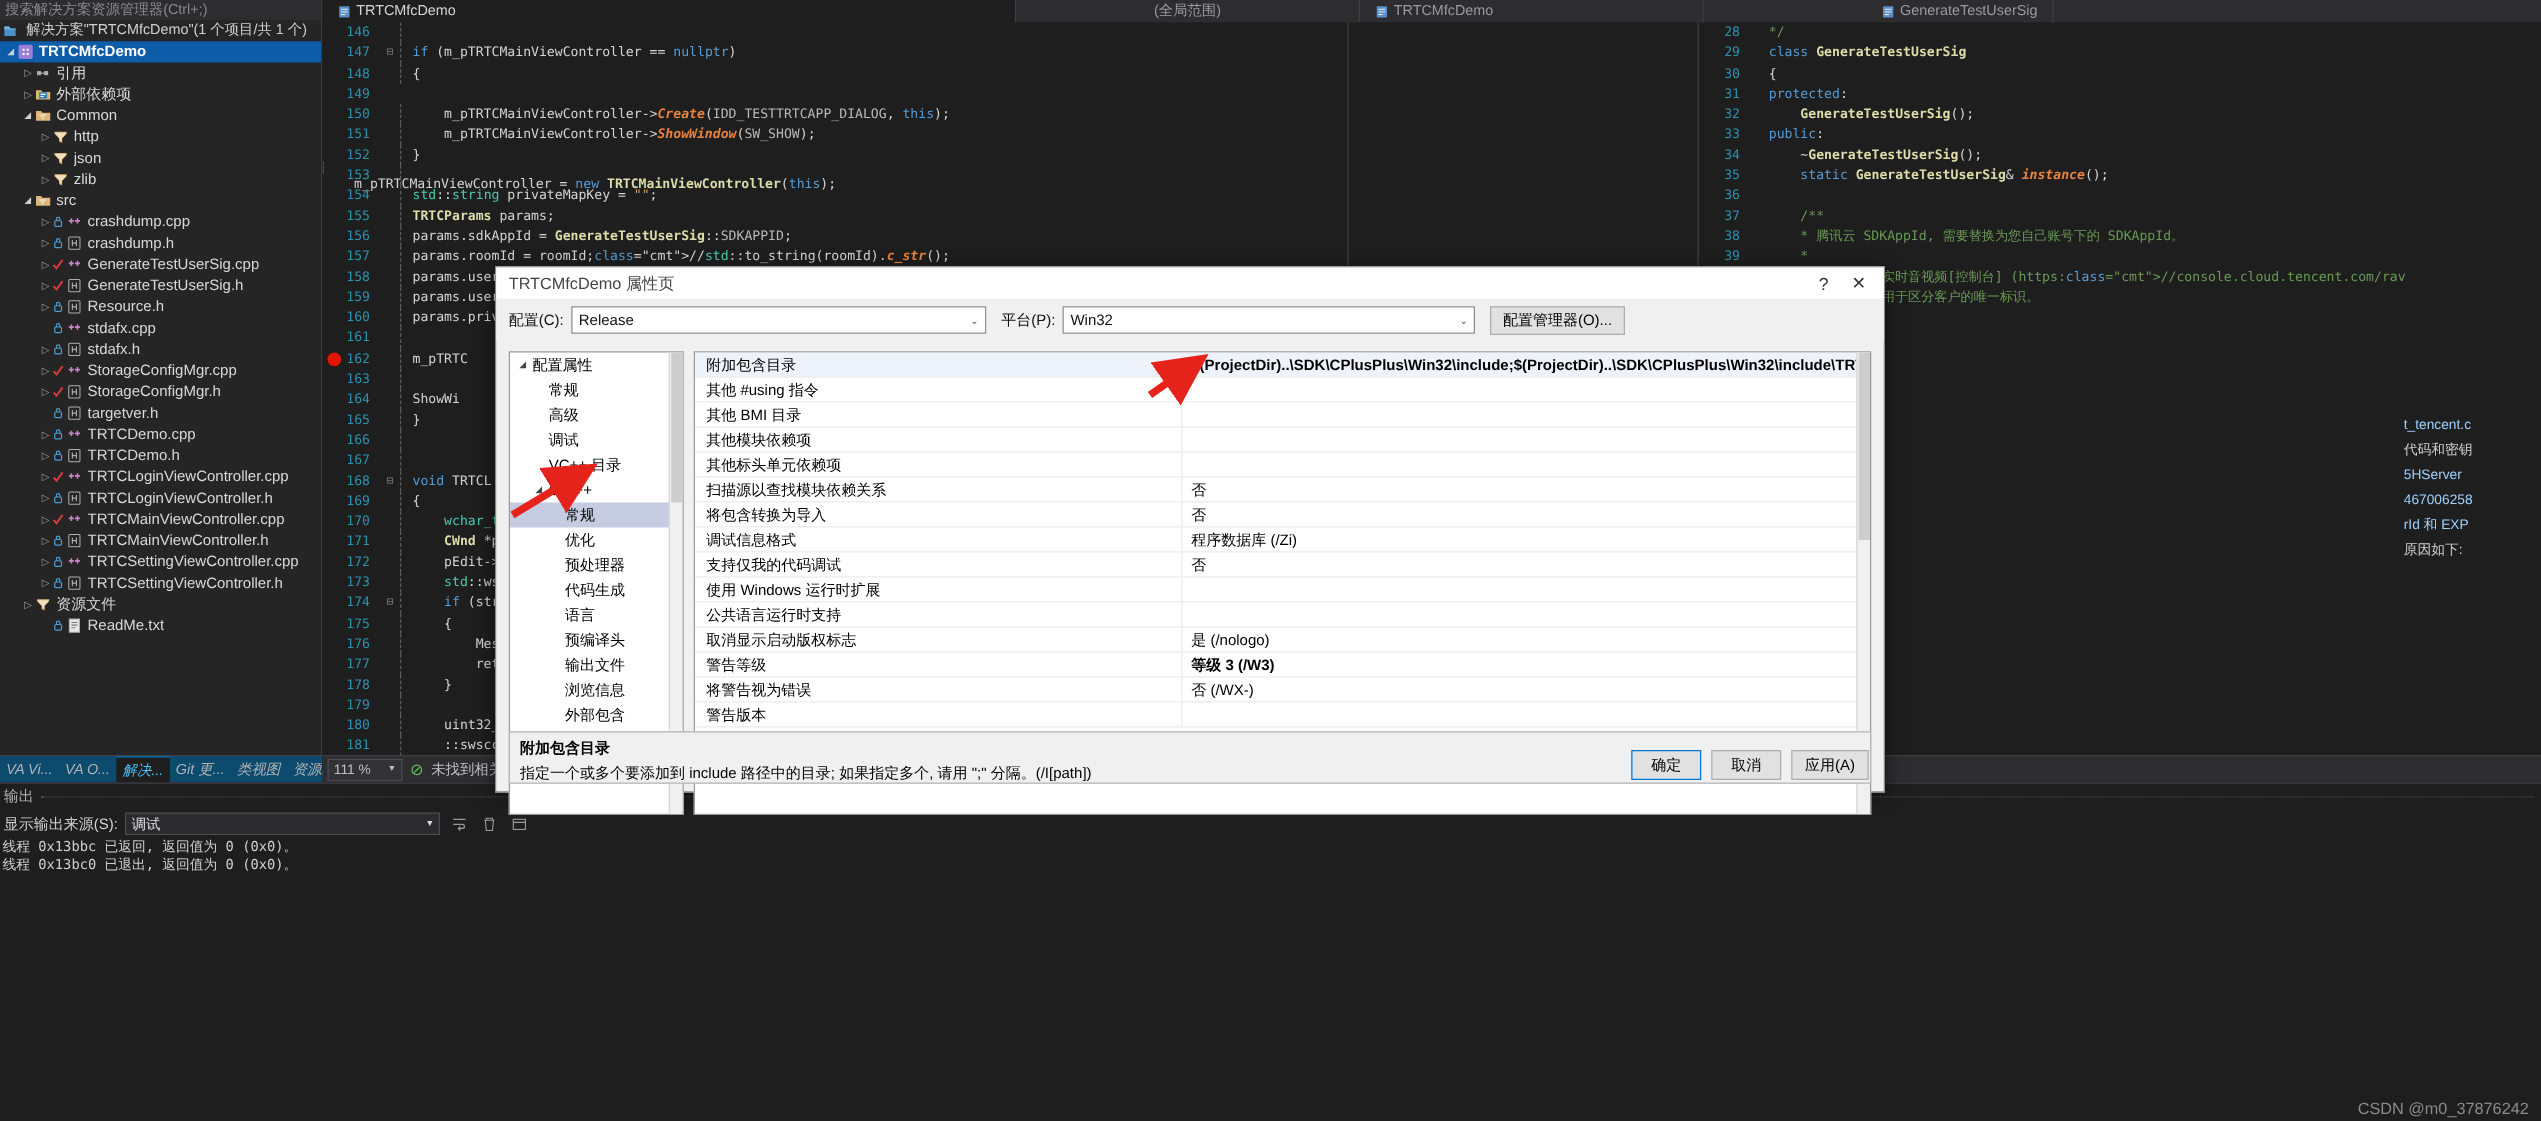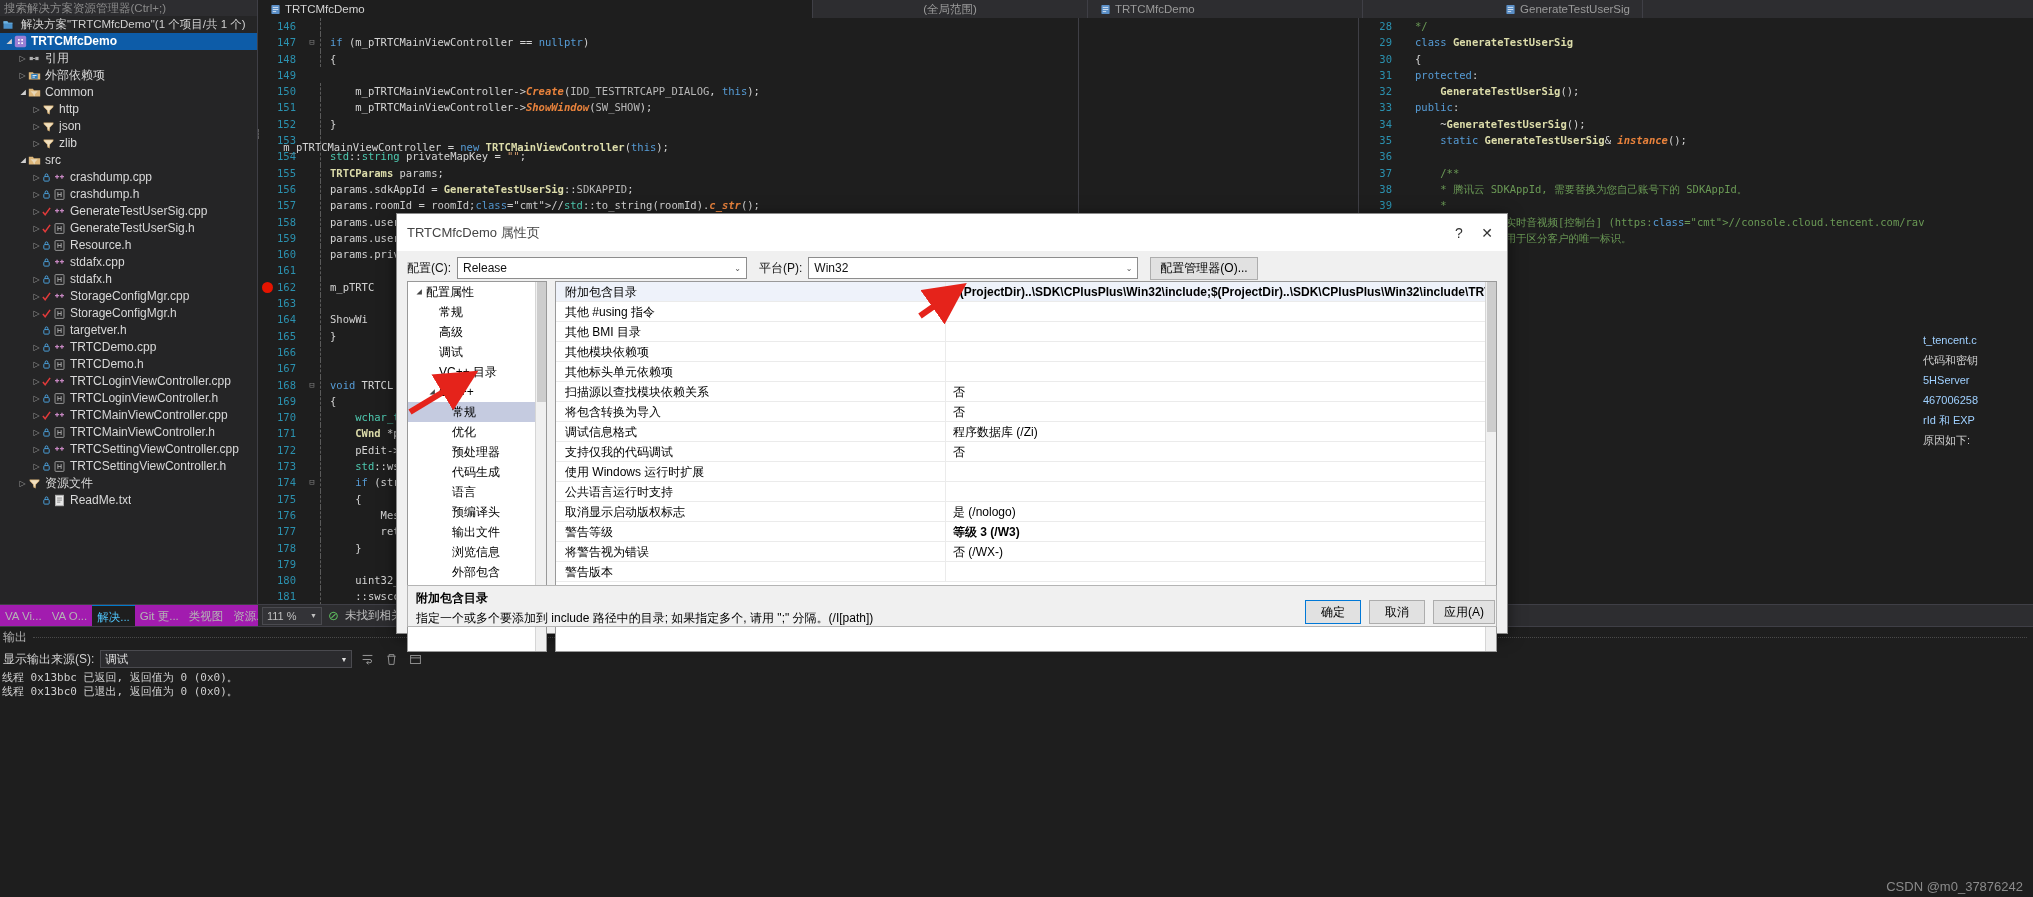--- a/index.html
+++ b/index.html
@@ -86,23 +86,24 @@
   .str  { color:#d69d6d; }
   .cmt  { color:#6a9955; }
   .mac  { color:#b9b9b9; }
   .bp {
     position:absolute; width:11px; height:11px; border-radius:50%;
     background:#e51400; left:4px;
   }
 
   
   #toolwin-tabs {
-    left:0; top:604px; width:258px; height:22px; background:#a21caf;
+    left:0; top:604px; width:258px; height:22px; background:#0c4a6e;
     display:flex; align-items:center; font-size:11.5px; color:#b4b4b4;
     border-top:1px solid #3f3f46;
+    font-style:italic;
   }
   .tw-tab { padding:0 5px; height:22px; line-height:22px; white-space:nowrap; }
   .tw-tab.active { background:#1e1e1e; color:#4ec0f5; border-top:1px solid #007acc;}
 
   #editor-status {
     left:258px; top:604px; right:0; height:22px; background:#2d2d30;
     display:flex; align-items:center; font-size:11.5px; color:#c0c0c0;
     gap:6px; border-top:1px solid #3f3f46;
   }
   .zoombox {
@@ -143,37 +144,37 @@
   }
 
   
   #props-dialog {
     left:396px; top:213px; width:1112px; height:421px;
     background:#f0f0f0; border:1px solid #8a8a8a;
     box-shadow:0 3px 14px rgba(0,0,0,.55);
     color:#000; font-size:12px;
   }
   #dlg-titlebar {
-    height:37px; background:#ffffff; display:flex; align-items:center;
+    height:25px; background:#ffffff; display:flex; align-items:center;
     padding:0 6px 0 10px;
   }
   #dlg-title { flex:1; font-size:13px; color:#444; }
   .dlg-tbtn { width:28px; height:24px; display:flex; align-items:center;
     justify-content:center; color:#333; font-size:14px;}
   #dlg-row-config {
     height:34px; display:flex; align-items:center; padding:0 10px; gap:6px;
     background:#f0f0f0;
   }
   .lblc { font-size:12px; color:#111; }
   .combo {
     height:22px; background:#fff; border:1px solid #8d8d8d;
     display:flex; align-items:center; justify-content:space-between;
     padding:0 5px; font-size:12px; color:#111;
   }
-  #combo-config { width:290px; }
+  #combo-config { width:332px; }
   #combo-platform { width:330px; }
   #btn-config-mgr {
     height:23px; padding:0 9px; background:#e1e1e1; border:1px solid #adadad;
     font-size:12px; display:flex; align-items:center;
   }
   #dlg-body { position:absolute; left:10px; top:67px; right:10px; height:371px; display:flex; gap:8px;}
   #prop-tree {
     width:140px; background:#fff; border:1px solid #999; overflow:hidden;
     position:relative;
   }

